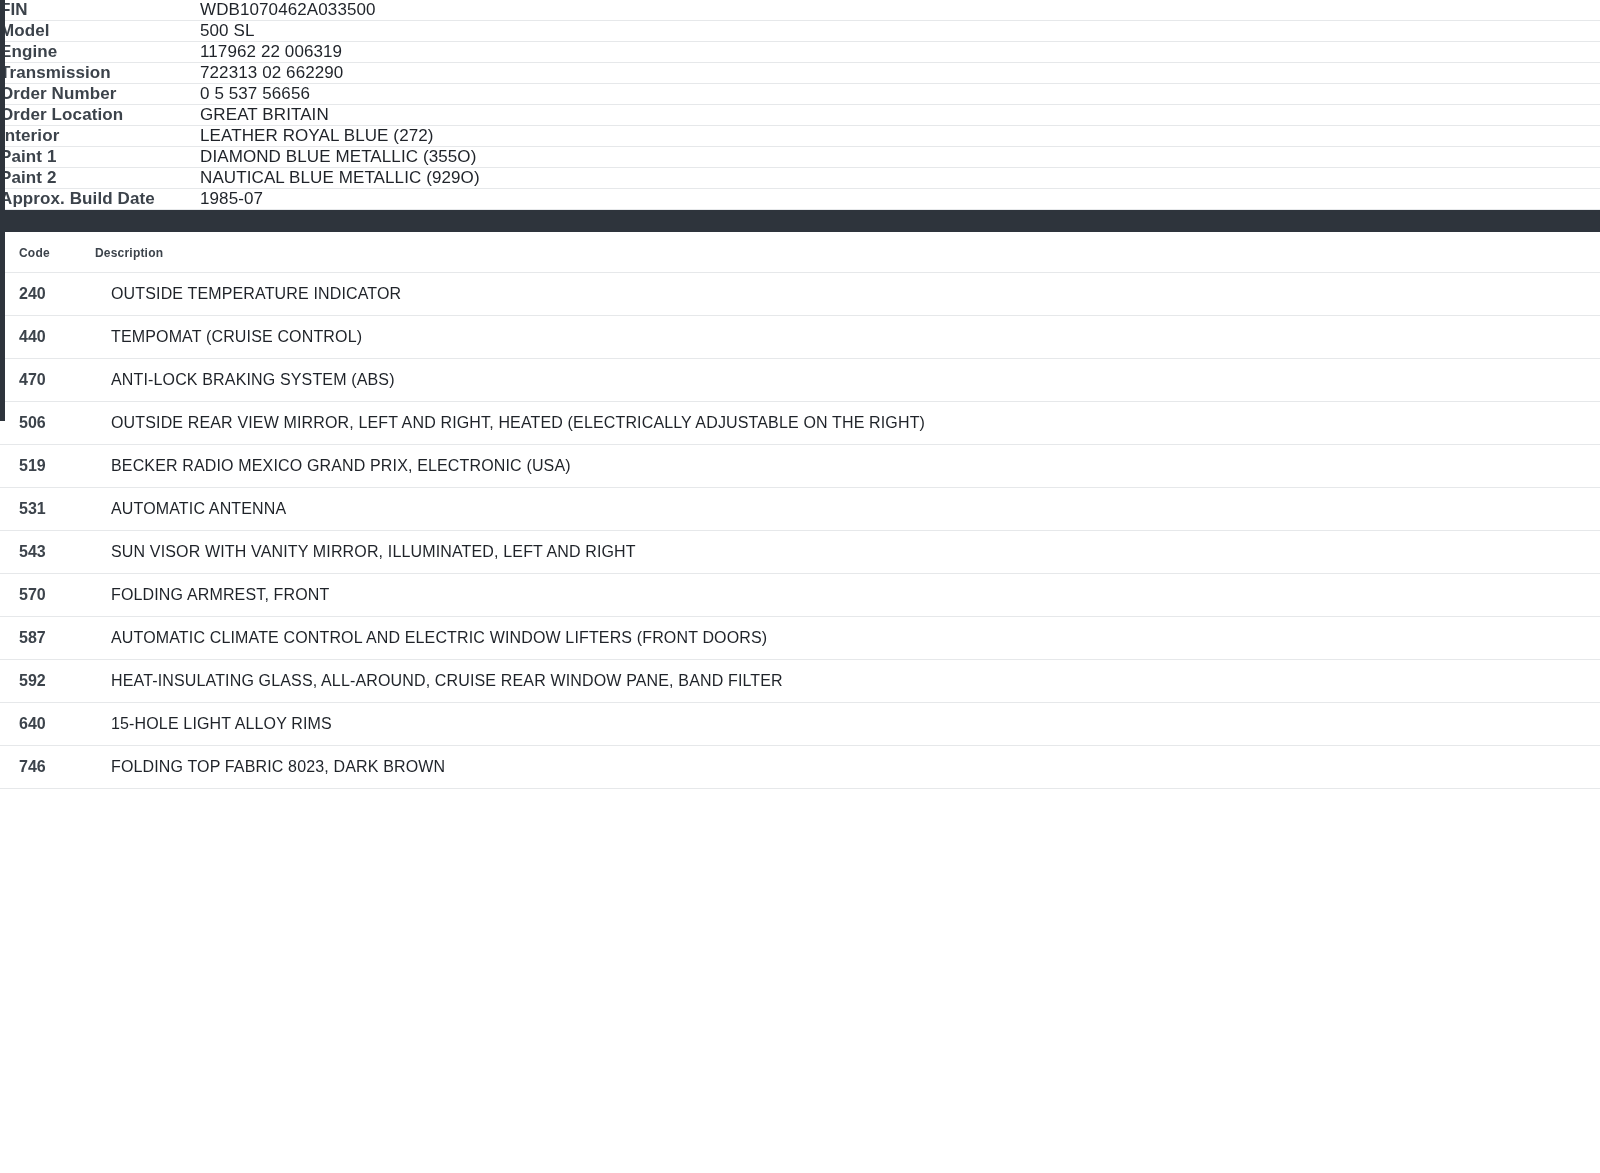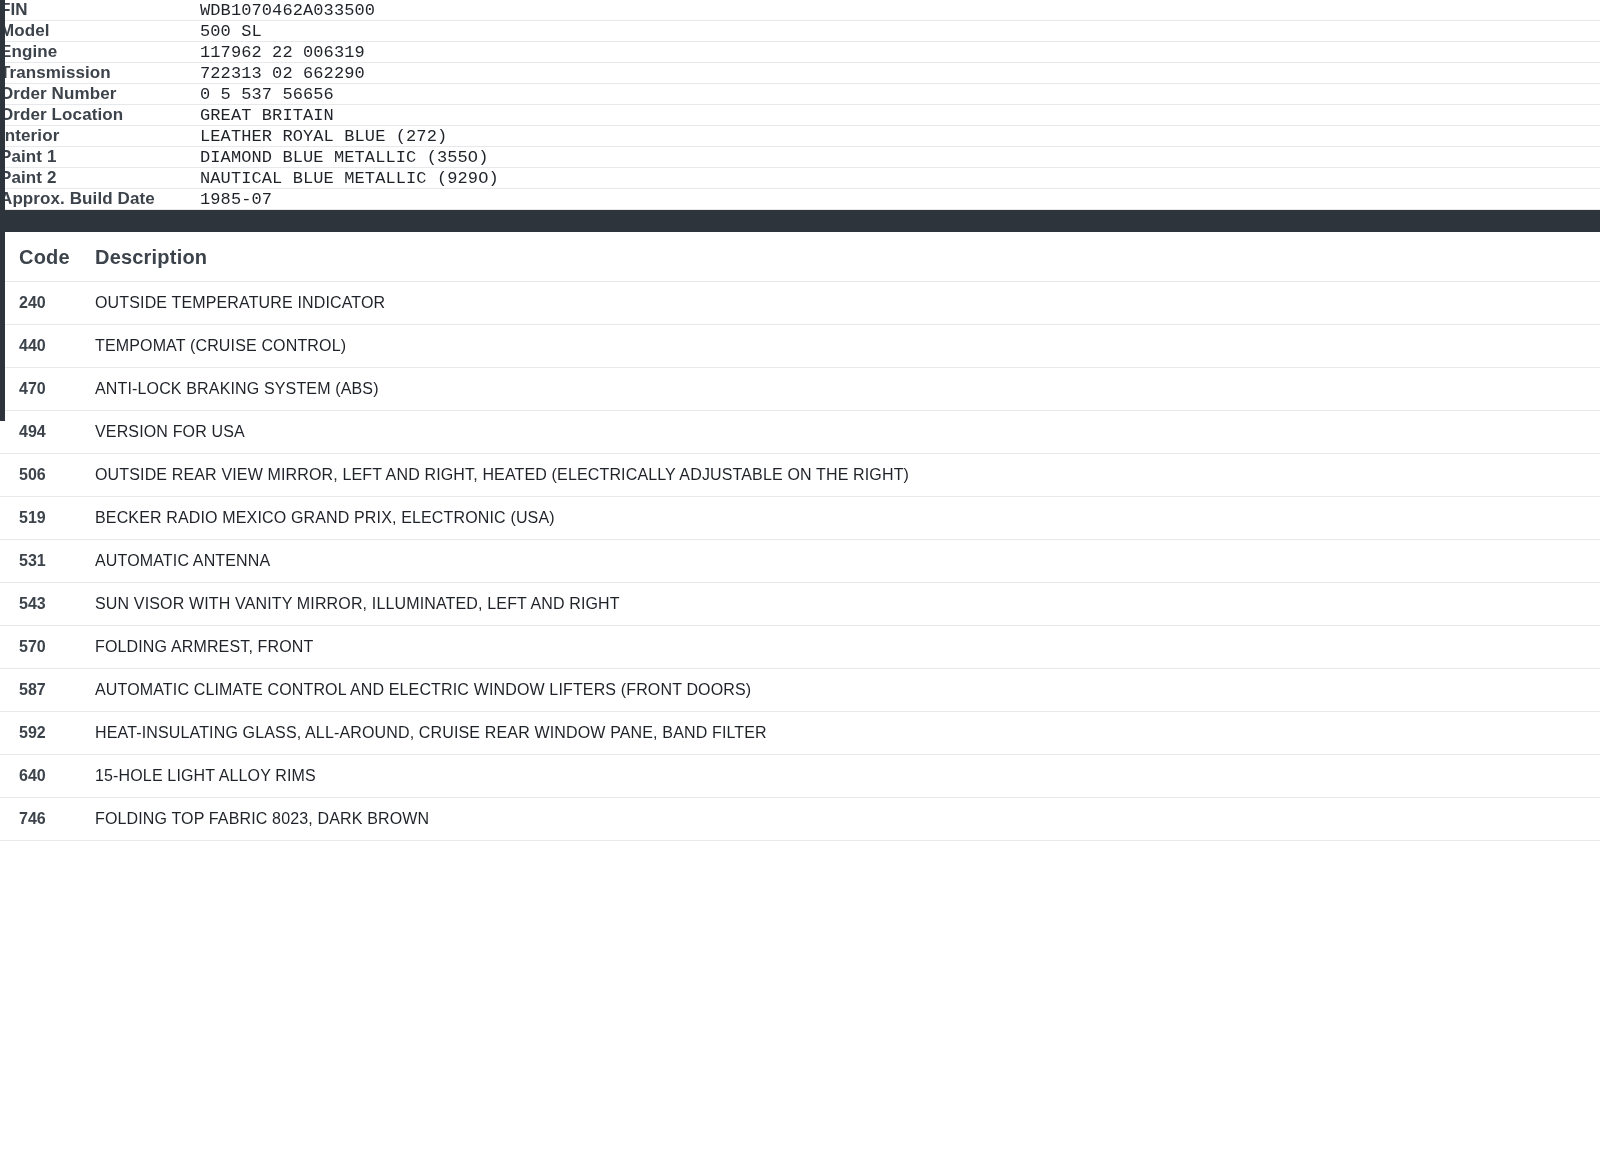--- a/index.html
+++ b/index.html
@@ -39,21 +39,20 @@
     color: #3c434b;
     letter-spacing: 0.1px;
     white-space: nowrap;
   }
   .spec-value {
     padding: 12px 10px 12px 0;
     font-size: 17px;
     font-weight: normal;
     color: #1f2329;
     letter-spacing: 0.1px;
-    font-family: Liberation Mono, monospace;
   }
 
   
   .left-edge {
     position: absolute;
     left: 0;
     top: 0;
     width: 5px;
     height: 421px;
     background: #2e343c;
@@ -70,35 +69,35 @@
   .codes-wrap {
     width: 100%;
   }
   .codes-table {
     width: 100%;
     border-collapse: collapse;
     table-layout: fixed;
   }
   .codes-table thead th {
     text-align: left;
-    font-size: 20px;
+    font-size: 12px;
     font-weight: bold;
     color: #3c434b;
     padding: 14px 0 12px 0;
     border-bottom: 1px solid #e6e8ea;
     letter-spacing: 0.2px;
   }
   .codes-table thead th.col-code { padding-left: 19px; width: 95px; }
   .codes-table thead th.col-desc { padding-left: 0; margin-left: 48px; }
 
   .codes-table tbody tr {
     border-bottom: 1px solid #e6e8ea;
   }
   .codes-table tbody td {
-    padding: 12px 0;
+    padding: 12px 16px;
     font-size: 16px;
     color: #1f2329;
     vertical-align: middle;
   }
   .codes-table tbody td.cell-code {
     padding-left: 19px;
     font-weight: bold;
     color: #3c434b;
     width: 95px;
     white-space: nowrap;
@@ -177,24 +176,20 @@
         </tr>
         <tr>
           <td class="cell-code">440</td>
           <td class="cell-desc">TEMPOMAT (CRUISE CONTROL)</td>
         </tr>
         <tr>
           <td class="cell-code">470</td>
           <td class="cell-desc">ANTI-LOCK BRAKING SYSTEM (ABS)</td>
         </tr>
         <tr>
-          <td class="cell-code">494</td>
-          <td class="cell-desc">VERSION FOR USA</td>
-        </tr>
-        <tr>
           <td class="cell-code">506</td>
           <td class="cell-desc">OUTSIDE REAR VIEW MIRROR, LEFT AND RIGHT, HEATED (ELECTRICALLY ADJUSTABLE ON THE RIGHT)</td>
         </tr>
         <tr>
           <td class="cell-code">519</td>
           <td class="cell-desc">BECKER RADIO MEXICO GRAND PRIX, ELECTRONIC (USA)</td>
         </tr>
         <tr>
           <td class="cell-code">531</td>
           <td class="cell-desc">AUTOMATIC ANTENNA</td>

